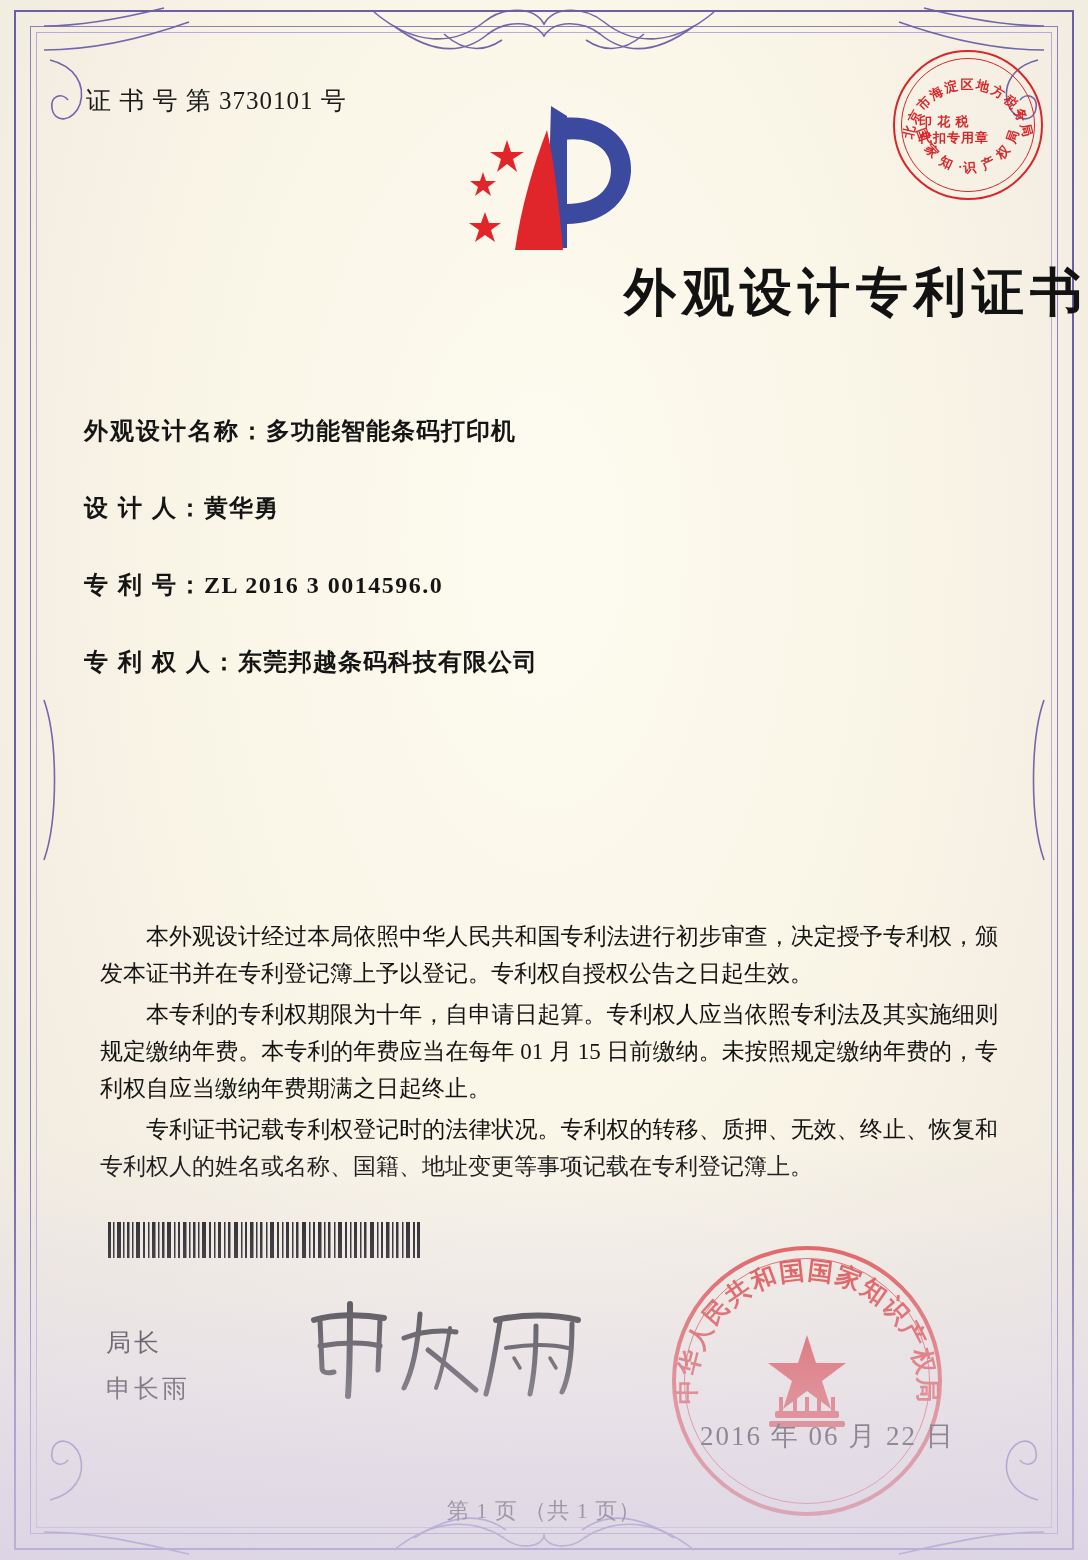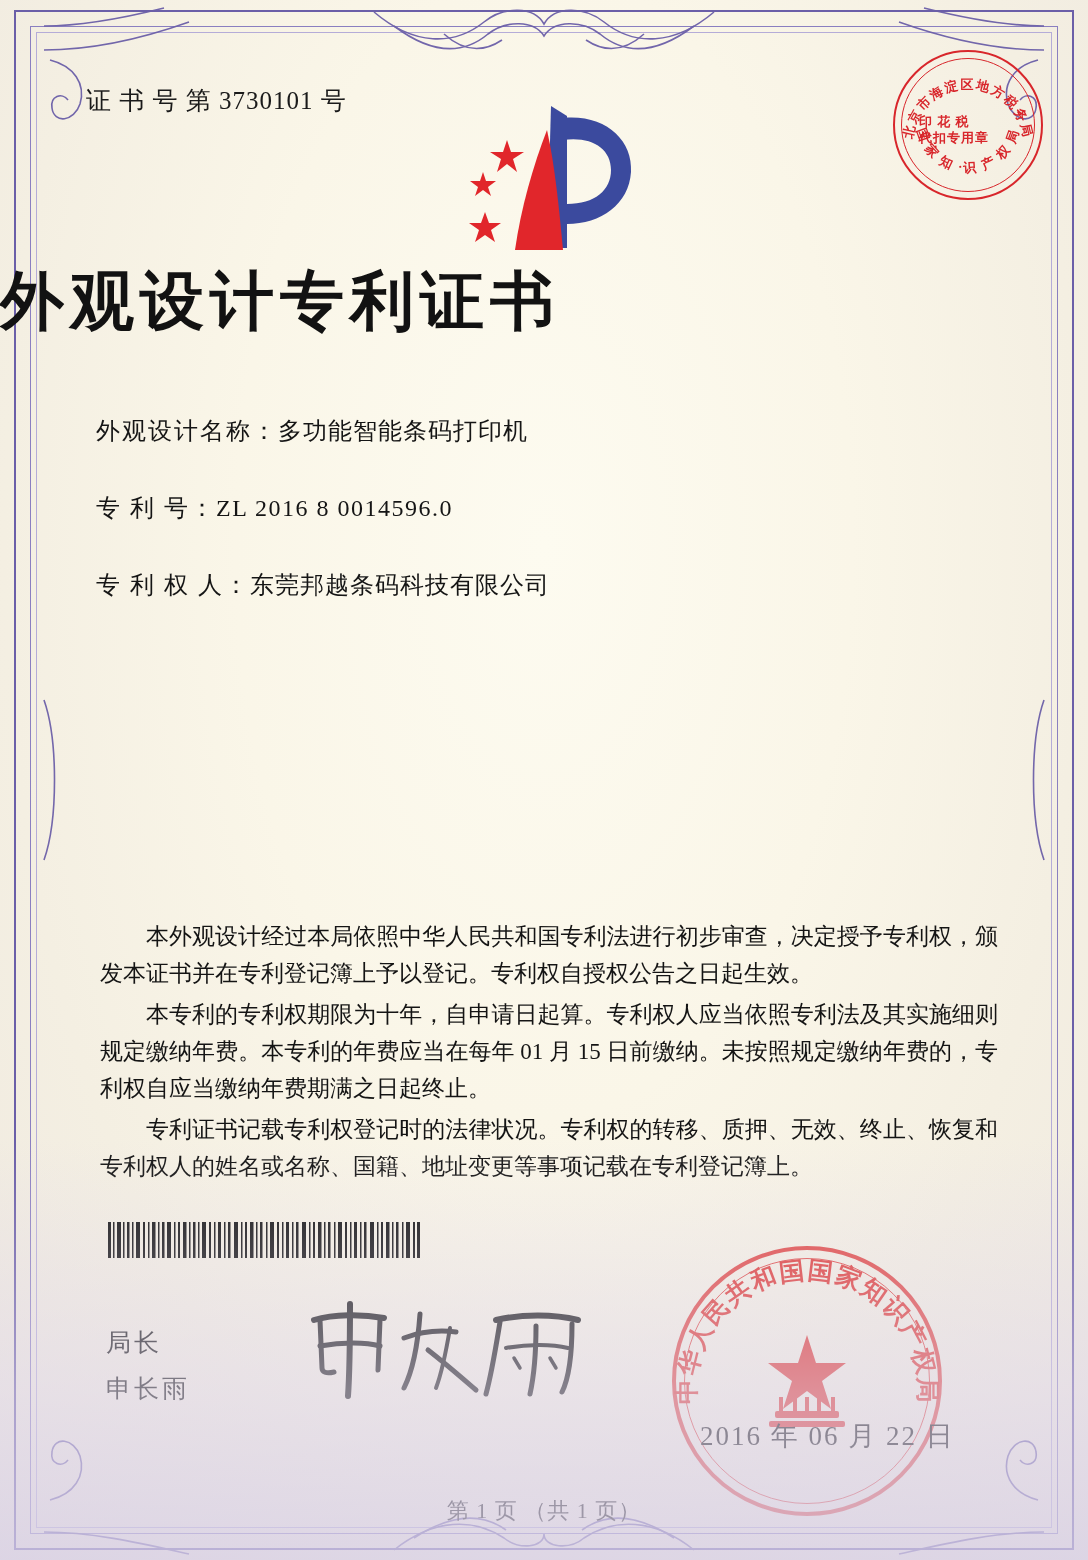--- a/index.html
+++ b/index.html
@@ -110,33 +110,34 @@
     fill:#d8262b;
     font-size: 13px;
     font-weight:700;
     font-family:"Liberation Serif", serif;
     letter-spacing: 2px;
   }
 
   .title {
     position: absolute;
     left: 0; right: 0; top: 258px;
-    text-align: left;
-    font-size: 64px;
+    text-align: right;
+    font-size: 52px;
     font-weight: 700;
     letter-spacing: 6px;
     color: #121212;
     font-family: "Liberation Serif", "DejaVu Serif", serif;
   }
 
   
   .fields {
     position: absolute;
-    left: 96px; top: 415px;
+    left: 84px; top: 415px;
     width: 900px;
+    font-weight: bold;
   }
   .field-row {
     font-size: 24px;
     color: #151515;
     margin-bottom: 45px;
     white-space: nowrap;
     font-family: "Liberation Serif", serif;
   }
   .field-label {
     letter-spacing: 2px;
@@ -310,21 +311,24 @@
     </div>
   </div>
 
   <div class="title">外观设计专利证书</div>
 
   <div class="fields">
     <div class="field-row">
       <span class="field-label">外观设计名称：</span><span class="field-value">多功能智能条码打印机</span>
     </div>
     <div class="field-row">
-      <span class="field-label">专  利  号：</span><span class="field-value mono-ish">ZL 2016 8 0014596.0</span>
+      <span class="field-label">设  计  人：</span><span class="field-value">黄华勇</span>
+    </div>
+    <div class="field-row">
+      <span class="field-label">专  利  号：</span><span class="field-value mono-ish">ZL 2016 3 0014596.0</span>
     </div>
     <div class="field-row">
       <span class="field-label">专 利 权 人：</span><span class="field-value">东莞邦越条码科技有限公司</span>
     </div>
   </div>
 
   <div class="body-text">
     <p>本外观设计经过本局依照中华人民共和国专利法进行初步审查，决定授予专利权，颁发本证书并在专利登记簿上予以登记。专利权自授权公告之日起生效。</p>
     <p>本专利的专利权期限为十年，自申请日起算。专利权人应当依照专利法及其实施细则规定缴纳年费。本专利的年费应当在每年 01 月 15 日前缴纳。未按照规定缴纳年费的，专利权自应当缴纳年费期满之日起终止。</p>
     <p>专利证书记载专利权登记时的法律状况。专利权的转移、质押、无效、终止、恢复和专利权人的姓名或名称、国籍、地址变更等事项记载在专利登记簿上。</p>

